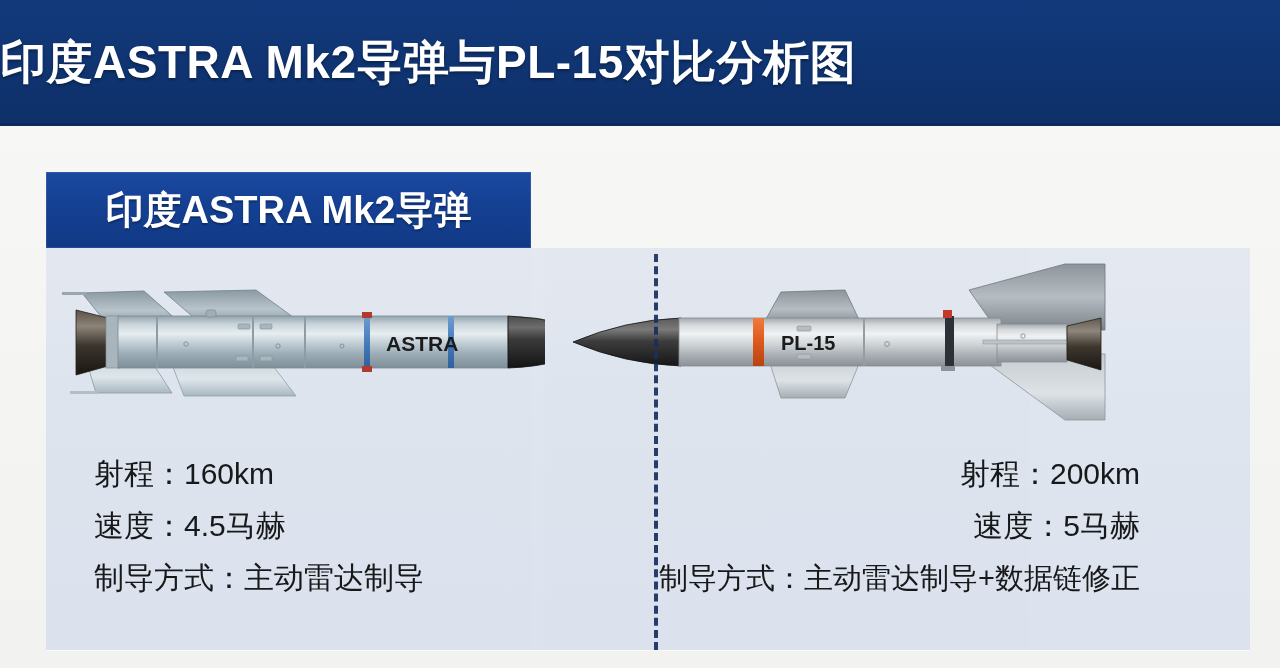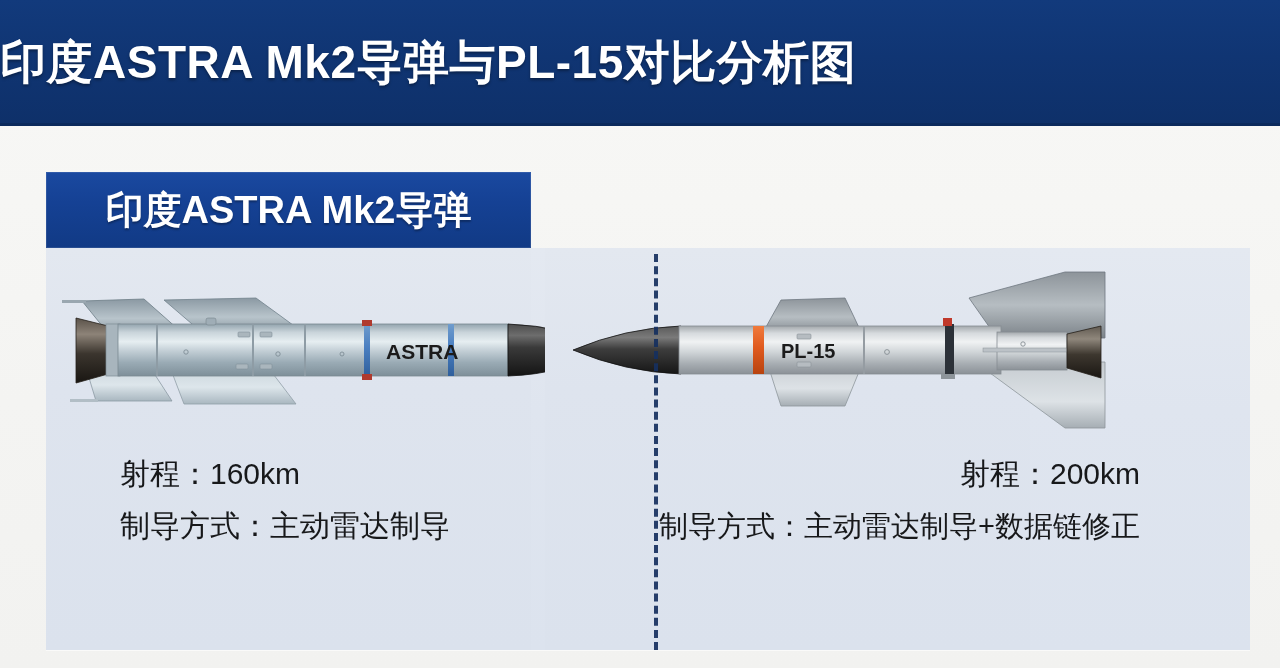--- a/index.html
+++ b/index.html
@@ -124,32 +124,32 @@
     width: 0;
     height: 396px;
     border-left: 4px dashed #16305f;
     opacity: 0.92;
   }
 
   
   .missile-art {
     position: absolute;
     left: 0;
-    top: 8px;
+    top: 0;
     width: 595px;
     height: 190px;
   }
 
   
   .specs {
     position: absolute;
     left: 0;
     top: 200px;
     width: 595px;
-    padding-left: 74px;
+    padding-left: 48px;
     box-sizing: border-box;
   }
   .spec-line {
     color: #17181a;
     font-size: 30px;
     line-height: 52px;
     white-space: nowrap;
     font-family: "Liberation Sans", "DejaVu Sans", sans-serif;
   }
   .panel.right .specs { padding-left: 42px; text-align: right; }
@@ -257,20 +257,21 @@
             <path d="M462 68 Q520 70 560 93 Q520 118 462 120 Z" fill="url(#astraNose)" stroke="#111111" stroke-width="0.8"></path>
 
             <rect x="558" y="91" width="34" height="3.5" fill="#8c8d88" stroke="#6b6c67" stroke-width="0.5"></rect>
             <rect x="570" y="86" width="2" height="6" fill="#6b6c67"></rect>
             <rect x="578" y="94" width="2" height="6" fill="#6b6c67"></rect>
           </svg>
         </div>
 
         <div class="specs">
           <div class="spec-line range">射程：160km</div>
+          <div class="spec-line speed">速度：4.5马赫</div>
           <div class="spec-line guidance">制导方式：主动雷达制导</div>
         </div>
 
       </div>
     </div>
 
     <div class="panel right">
 
 
       <div class="panel-body">
@@ -344,20 +345,21 @@
             <rect x="452" y="76" width="70" height="38" fill="url(#plBody)" stroke="#858c92" stroke-width="0.8"></rect>
             <rect x="438" y="92" width="86" height="4" fill="#bcc2c7" stroke="#8b9298" stroke-width="0.5"></rect>
             <circle cx="478" cy="88" r="2.2" fill="none" stroke="#868d93" stroke-width="0.9"></circle>
 
             <path d="M522 78 L556 70 L556 122 L522 112 Z" fill="url(#plNozzle)" stroke="#241f19" stroke-width="0.8"></path>
           </svg>
         </div>
 
         <div class="specs">
           <div class="spec-line range">射程：200km</div>
+          <div class="spec-line speed">速度：5马赫</div>
           <div class="spec-line guidance">制导方式：主动雷达制导+数据链修正</div>
         </div>
 
       </div>
     </div>
 
   </div>
 
   <div id="divider"></div>
 

